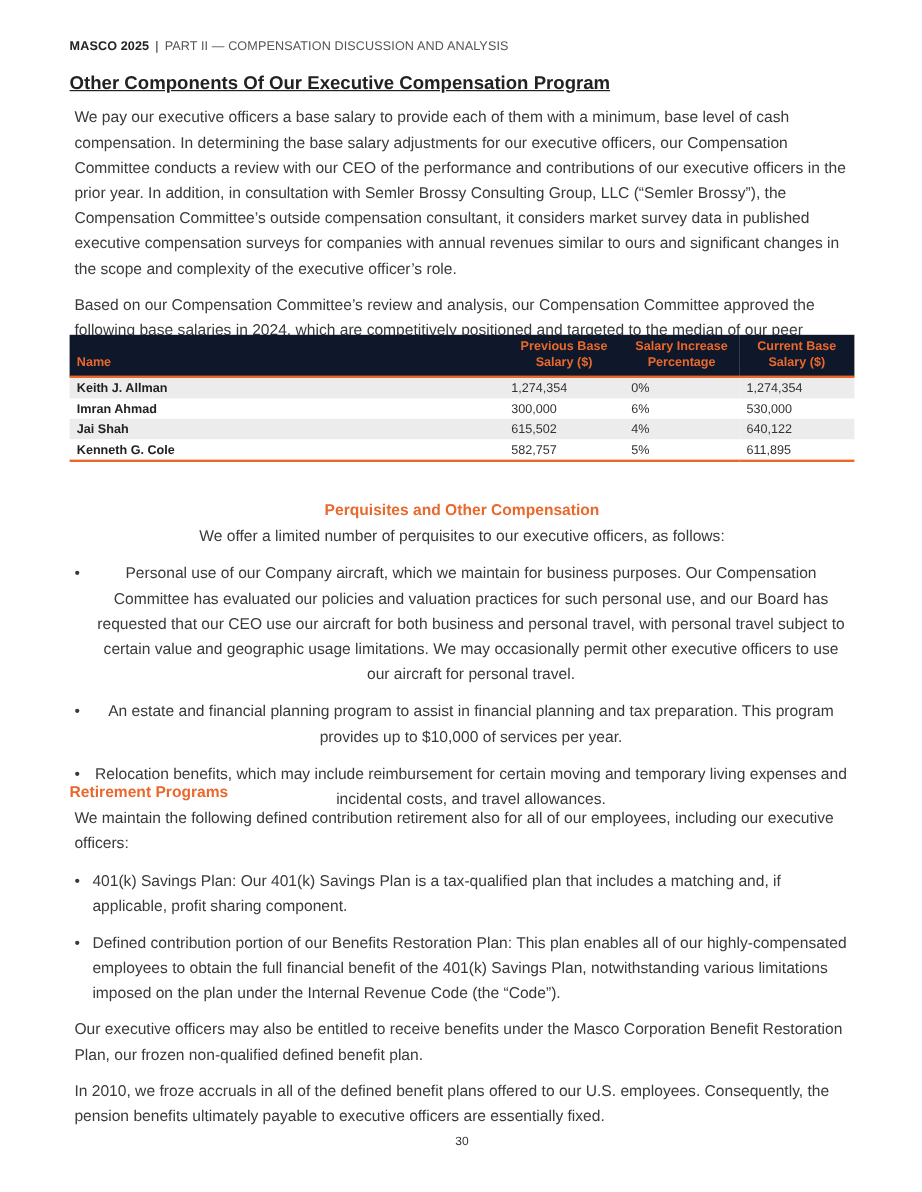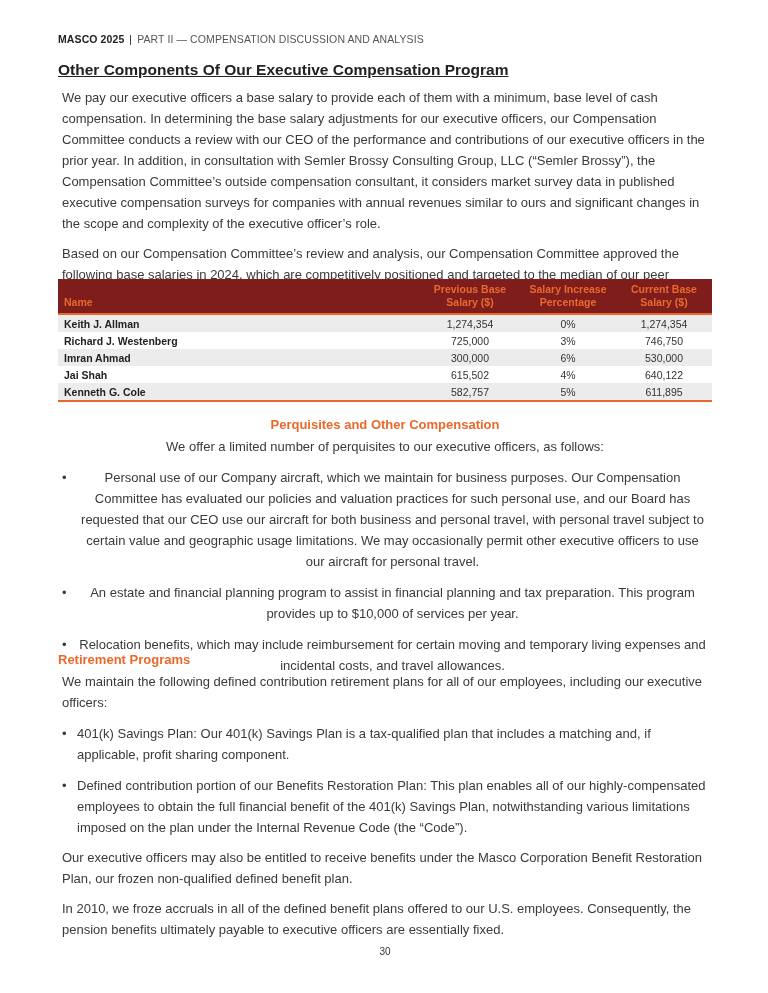--- a/index.html
+++ b/index.html
@@ -20,28 +20,28 @@
   }
   .sub-head { font-size: 13px; font-weight: bold; color: #e9692c; margin: 0; }
   p, li { font-size: 13px; line-height: 21px; margin: 4px; color: #3a3a3a; }
   .block { position: absolute; left: 0; width: 654px; }
   .para-gap { margin-top: 9px; }
   table.sal {
     border-collapse: collapse; width: 654px;
     font-size: 10.5px;
   }
   table.sal thead th {
-    background: #7f1d1d; color: #e9692c; font-weight: bold;
+    background: #0f172a; color: #e9692c; font-weight: bold;
     font-size: 10.5px; line-height: 13px; vertical-align: bottom;
     padding: 4px 6px 4px 6px; text-align: center;
     border-bottom: 2px solid #e9692c;
   }
   table.sal thead th.name { text-align: left; }
   table.sal td {
-    padding: 0 6px; height: 17px; text-align: center; color: #333;
+    padding: 0 6px; height: 17px; text-align: left; color: #333;
   }
   table.sal td.name { text-align: left; font-weight: bold; color: #222; }
   table.sal tbody tr:nth-child(odd) td { background: #ececec; }
   table.sal tbody tr:last-child td { border-bottom: 2px solid #e9692c; }
   ul.bullets { list-style: none; padding: 0; margin: 0; }
   ul.bullets li { position: relative; padding-left: 15px; margin-top: 10px; }
   ul.bullets li .dot { position: absolute; left: 0; top: 0; }
   .page-number {
     position: absolute; top: 946px; left: 0; width: 654px; text-align: center;
     font-size: 10px; color: #333;
@@ -80,26 +80,20 @@
         </tr>
       </thead>
       <tbody>
         <tr>
           <td class="name">Keith J. Allman</td>
           <td>1,274,354</td>
           <td>0%</td>
           <td>1,274,354</td>
         </tr>
         <tr>
-          <td class="name">Richard J. Westenberg</td>
-          <td>725,000</td>
-          <td>3%</td>
-          <td>746,750</td>
-        </tr>
-        <tr>
           <td class="name">Imran Ahmad</td>
           <td>300,000</td>
           <td>6%</td>
           <td>530,000</td>
         </tr>
         <tr>
           <td class="name">Jai Shah</td>
           <td>615,502</td>
           <td>4%</td>
           <td>640,122</td>
@@ -119,21 +113,21 @@
     <p>We offer a limited number of perquisites to our executive officers, as follows:</p>
     <ul class="bullets">
       <li><span class="dot">•</span><span>Personal use of our Company aircraft, which we maintain for business purposes. Our Compensation Committee has evaluated our policies and valuation practices for such personal use, and our Board has requested that our CEO use our aircraft for both business and personal travel, with personal travel subject to certain value and geographic usage limitations. We may occasionally permit other executive officers to use our aircraft for personal travel.</span></li>
       <li><span class="dot">•</span><span>An estate and financial planning program to assist in financial planning and tax preparation. This program provides up to $10,000 of services per year.</span></li>
       <li><span class="dot">•</span><span>Relocation benefits, which may include reimbursement for certain moving and temporary living expenses and incidental costs, and travel allowances.</span></li>
     </ul>
   </div>
 
   <div class="block" style="top:652px;">
     <h3 class="sub-head">Retirement Programs</h3>
-    <p>We maintain the following defined contribution retirement plans for all of our employees, including our executive officers:</p>
+    <p>We maintain the following defined contribution retirement also for all of our employees, including our executive officers:</p>
     <ul class="bullets">
       <li><span class="dot">•</span><span>401(k) Savings Plan: Our 401(k) Savings Plan is a tax-qualified plan that includes a matching and, if applicable, profit sharing component.</span></li>
       <li><span class="dot">•</span><span>Defined contribution portion of our Benefits Restoration Plan: This plan enables all of our highly-compensated employees to obtain the full financial benefit of the 401(k) Savings Plan, notwithstanding various limitations imposed on the plan under the Internal Revenue Code (the “Code”).</span></li>
     </ul>
     <p class="para-gap">Our executive officers may also be entitled to receive benefits under the Masco Corporation Benefit Restoration Plan, our frozen non-qualified defined benefit plan.</p>
     <p class="para-gap">In 2010, we froze accruals in all of the defined benefit plans offered to our U.S. employees. Consequently, the pension benefits ultimately payable to executive officers are essentially fixed.</p>
   </div>
 
   <div class="page-number">30</div>
 </div>

